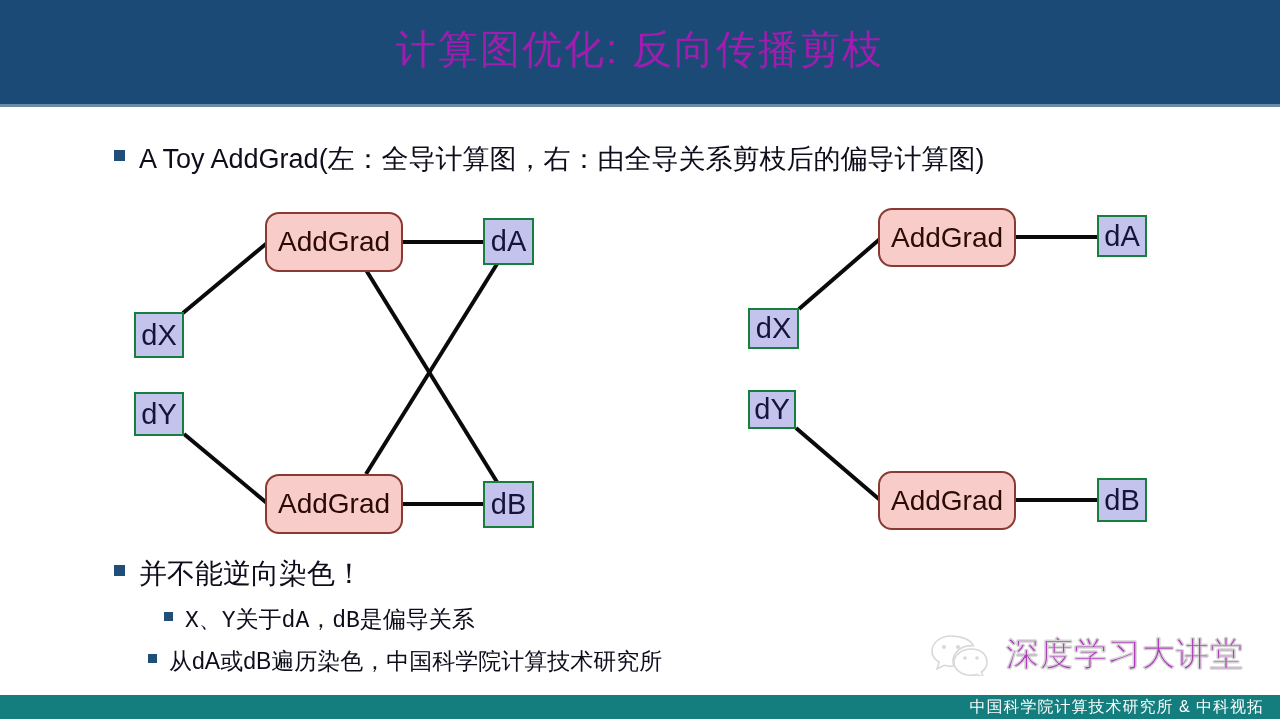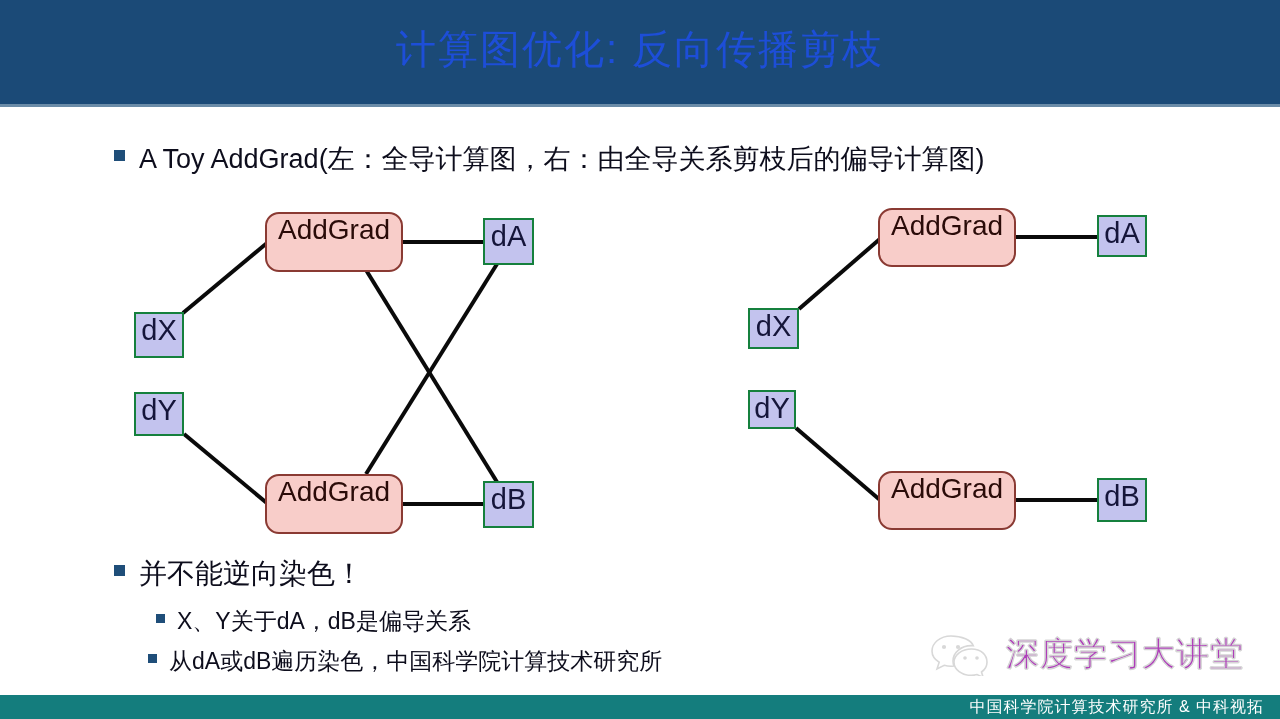--- a/index.html
+++ b/index.html
@@ -34,21 +34,21 @@
     width: 1280px;
     height: 3px;
     background: #6b8ca8;
   }
   #slide-title {
     position: absolute;
     left: 0;
     top: 19px;
     width: 1280px;
     text-align: center;
-    color: #1d4ed8;
+    color: #a21caf;
     font-size: 40px;
     letter-spacing: 2px;
     line-height: 60px;
     white-space: nowrap;
   }
 
   
   .bullet-row {
     position: absolute;
     display: flex;
@@ -75,22 +75,23 @@
   #bullet-toy .bullet-sq { position: relative; top: -7px; }
 
   #bullet-color {
     left: 114px;
     top: 557px;
   }
   #bullet-color .bullet-text { font-size: 28px; line-height: 34px; }
   #bullet-color .bullet-sq { position: relative; top: -7px; }
 
   #bullet-sub1 {
-    left: 156px;
+    left: 164px;
     top: 607px;
+    font-family: Liberation Mono, monospace;
   }
   #bullet-sub2 {
     left: 148px;
     top: 647px;
   }
   #bullet-sub1 .bullet-text,
   #bullet-sub2 .bullet-text { font-size: 23px; line-height: 29px; }
   #bullet-sub1 .bullet-sq,
   #bullet-sub2 .bullet-sq { position: relative; top: -6px; margin-right: 12px; }
 
@@ -107,21 +108,21 @@
     stroke-width: 4;
     fill: none;
     stroke-linecap: butt;
   }
 
   
   .node {
     position: absolute;
     box-sizing: border-box;
     display: flex;
-    align-items: flex-start;
+    align-items: center;
     justify-content: center;
     color: #15153a;
   }
   .node.var {
     background: #c3c3ee;
     border: 2px solid #15803d;
     font-size: 29px;
   }
   .node.op {
     background: #f8cdc9;

